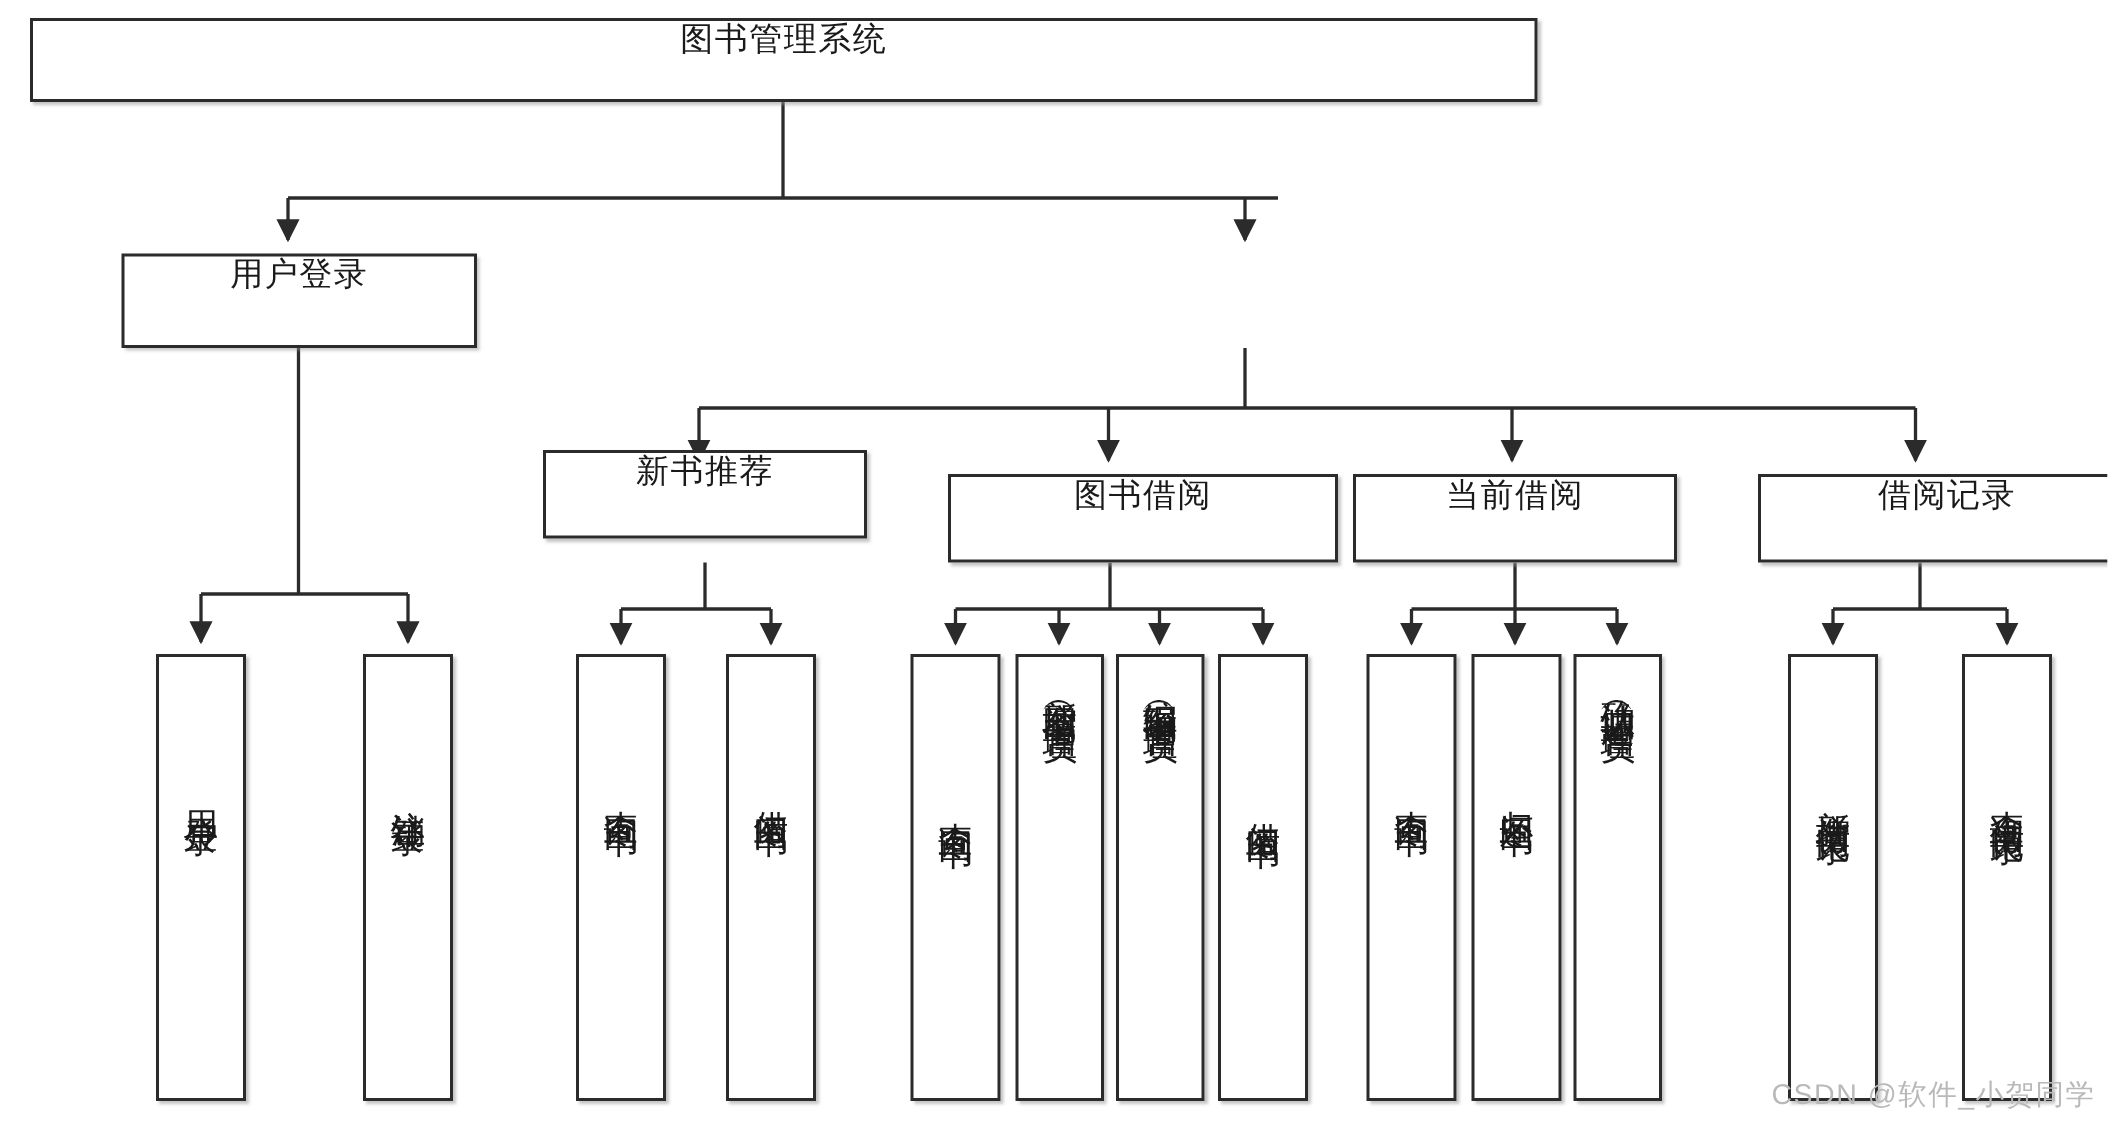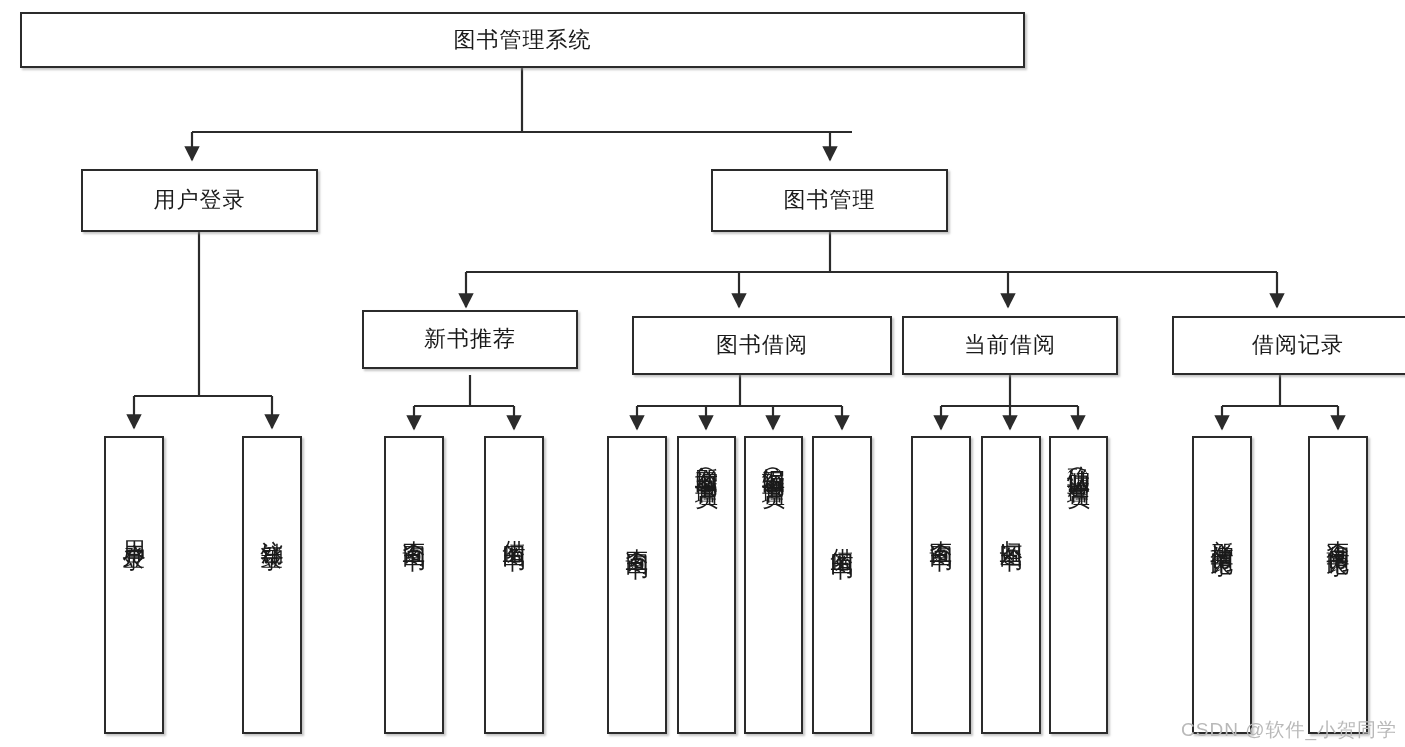--- a/index.html
+++ b/index.html
@@ -17,21 +17,21 @@
     background: #ffffff;
     overflow: hidden;
   }
   .node {
     position: absolute;
     box-sizing: border-box;
     background: #ffffff;
     border: 2.5px solid #2b2b2b;
     box-shadow: 2px 2px 2px rgba(150,150,150,0.55);
     display: flex;
-    align-items: center;
+    align-items: flex-start;
     justify-content: center;
   }
   .node-label {
     color: #1a1a1a;
     text-align: center;
     line-height: 1.12;
     white-space: pre-line;
   }
   .node.horizontal .node-label {
     font-size: 22px;
@@ -139,25 +139,22 @@
   </svg>
 
   <div class="node horizontal" style="left:20px; top:12px; width:1005px; height:56px;">
     <span class="node-label">图书管理系统</span>
   </div>
 
   <div class="node horizontal" style="left:81px; top:169px; width:237px; height:63px;">
     <span class="node-label">用户登录</span>
   </div>
 
-  <div class="node horizontal" style="left:711px; top:169px; width:237px; height:63px;">
-    <span class="node-label">图书管理</span>
-  </div>
-
-  <div class="node horizontal" style="left:362px; top:310px; width:216px; height:59px;">
+
+  <div class="node horizontal" style="left:362px; top:300px; width:216px; height:59px;">
     <span class="node-label">新书推荐</span>
   </div>
 
   <div class="node horizontal" style="left:632px; top:316px; width:260px; height:59px;">
     <span class="node-label">图书借阅</span>
   </div>
 
   <div class="node horizontal" style="left:902px; top:316px; width:216px; height:59px;">
     <span class="node-label">当前借阅</span>
   </div>

